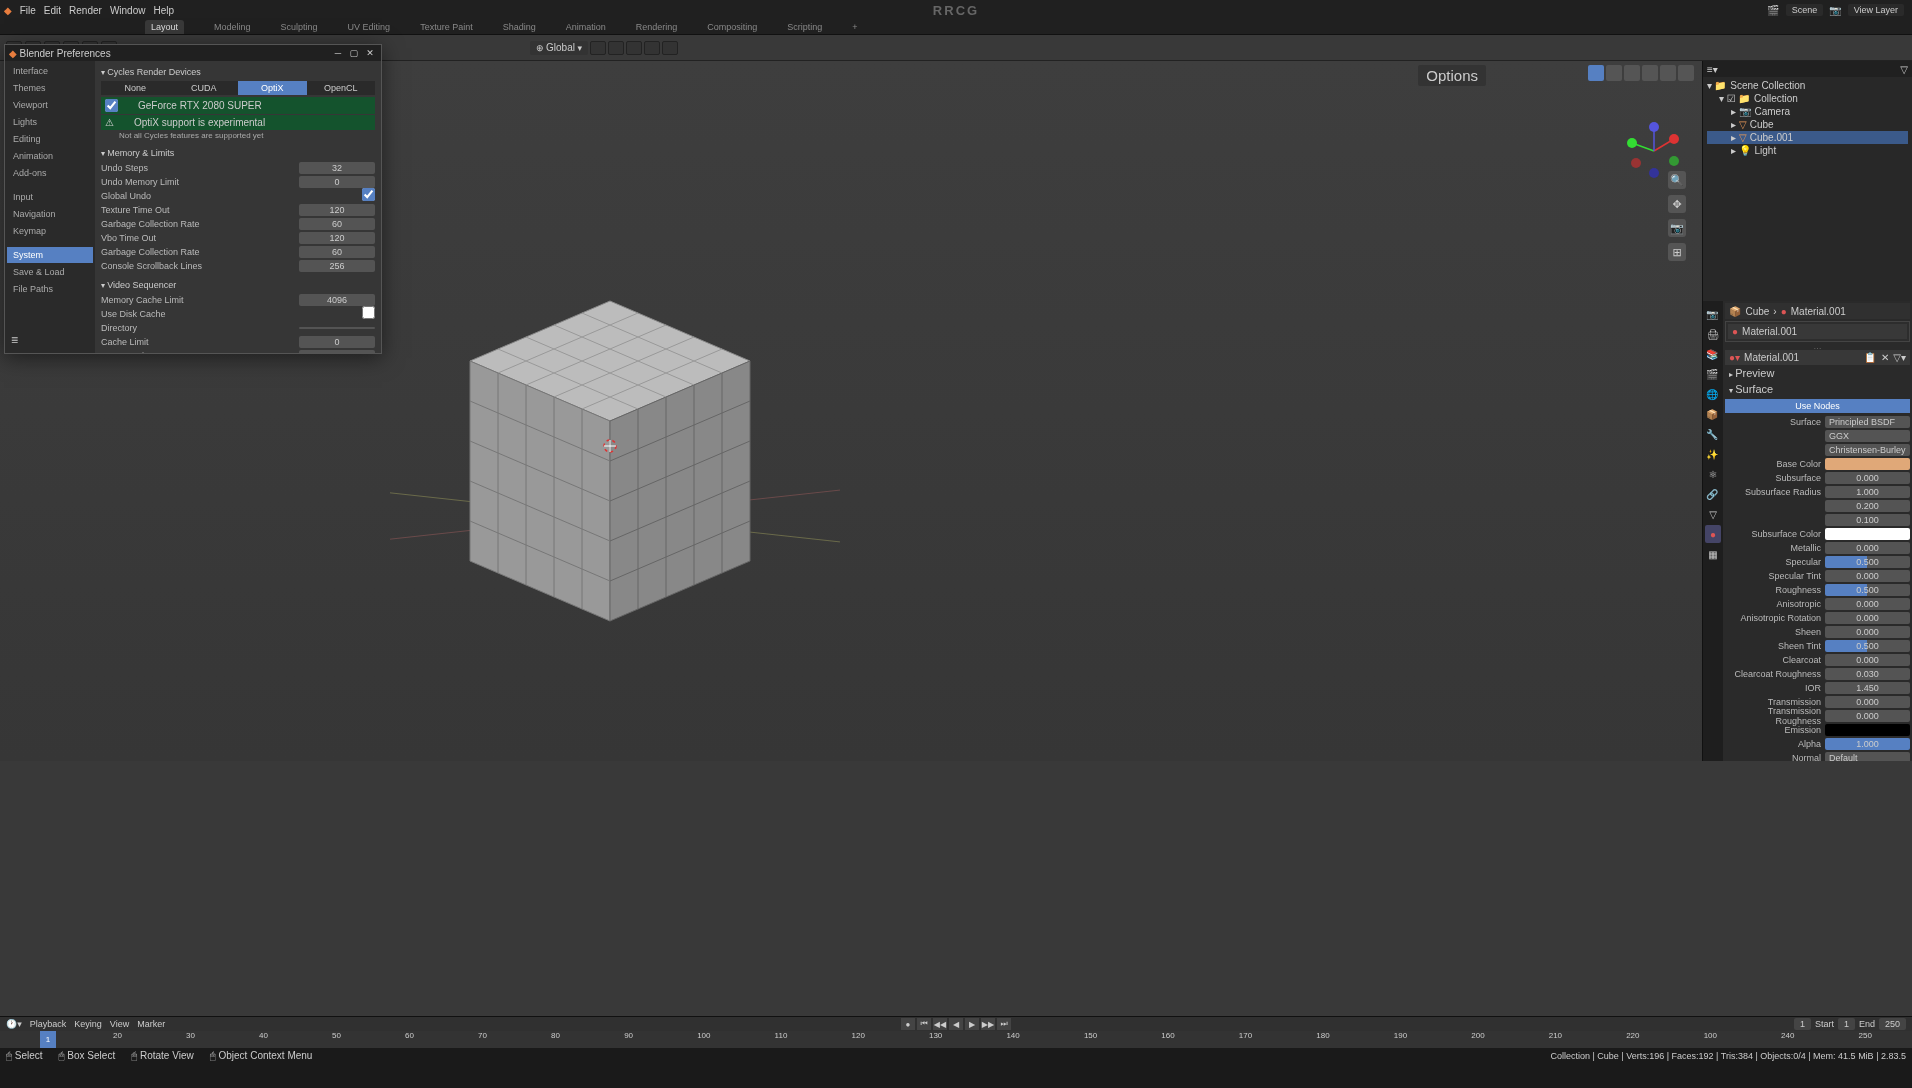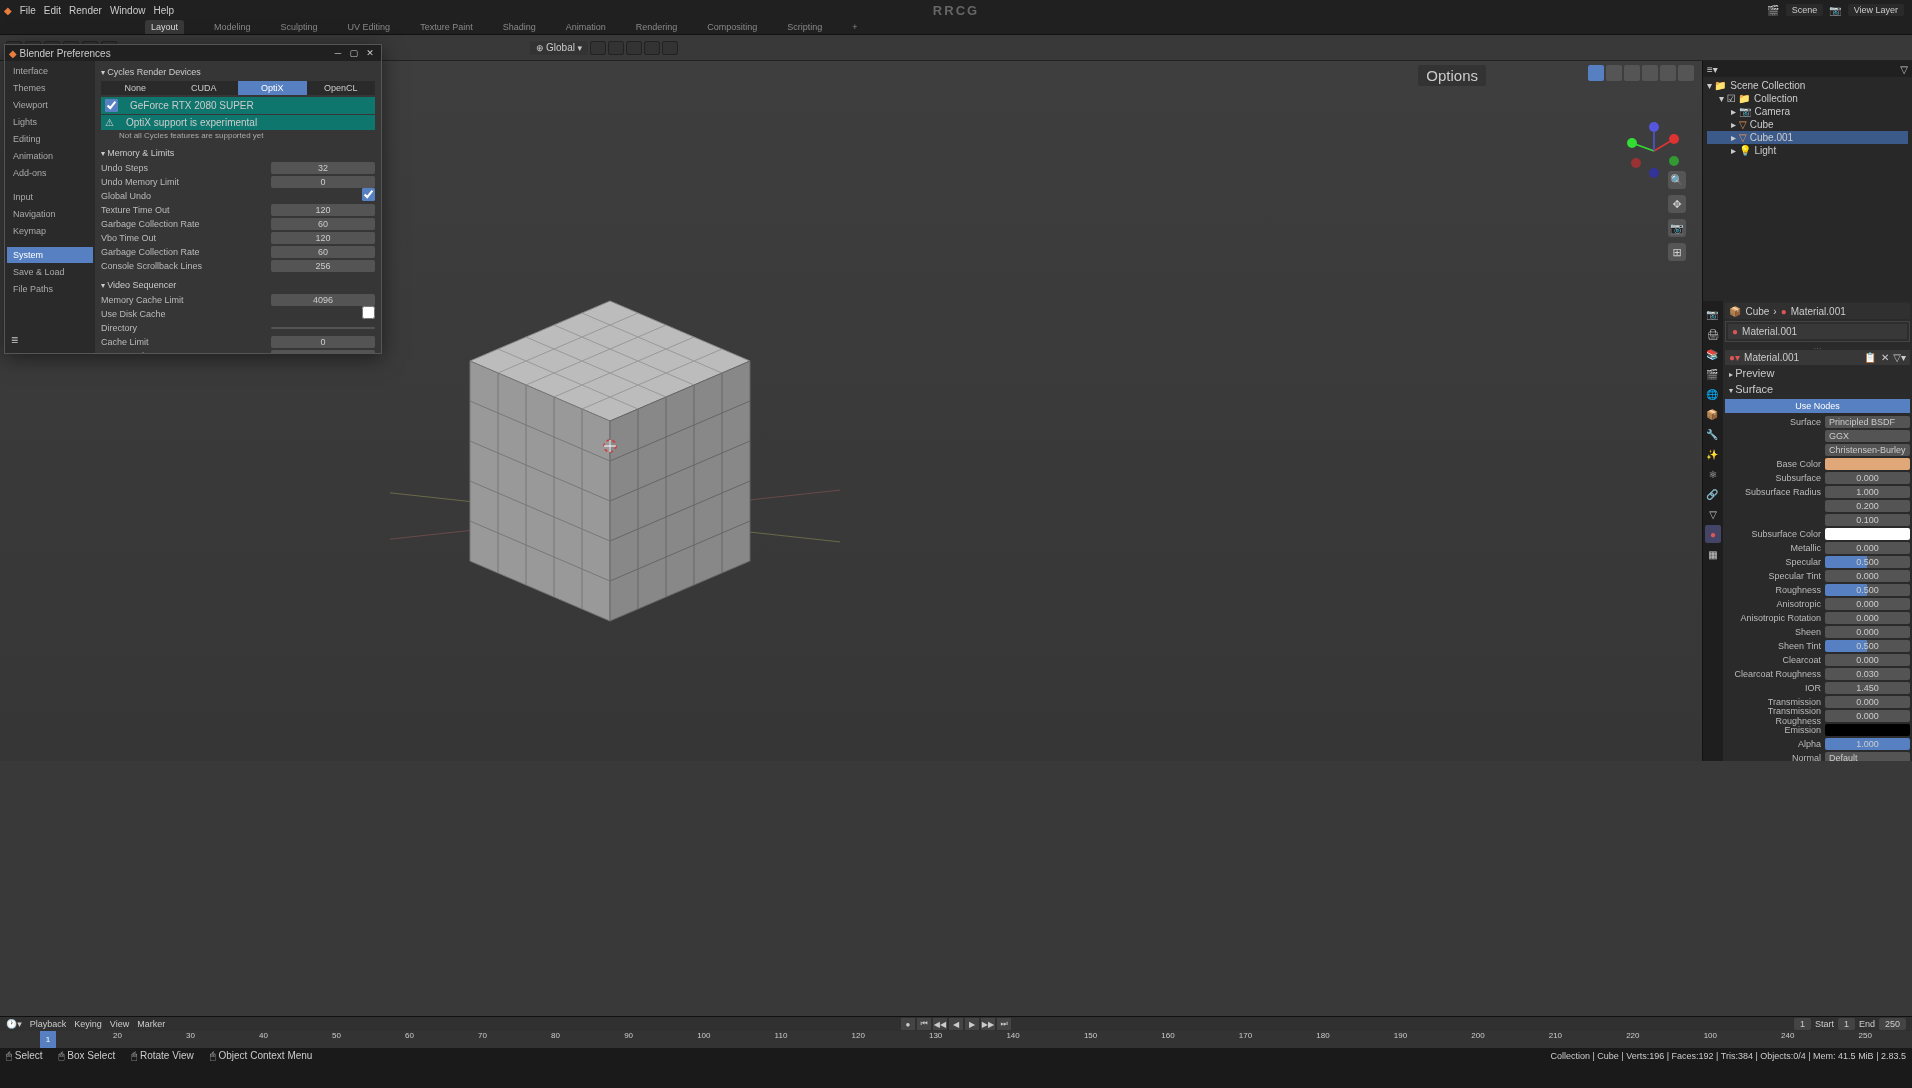--- a/index.html
+++ b/index.html
@@ -73,26 +73,26 @@
 .prefs-sidebar .pitem{padding:3px 6px;font-size:9px;cursor:pointer;color:#aaa}
 .prefs-sidebar .pitem.active{background:#5680C2;color:#fff}
 .prefs-sidebar .hamb{margin-top:auto;padding:4px;font-size:12px;cursor:pointer}
 .prefs-content{flex:1;padding:4px 6px;overflow-y:auto;background:#363636}
 .prefs-section{margin-bottom:6px}
 .prefs-section-hdr{font-size:9px;padding:2px 0;cursor:pointer}
 .prefs-section-hdr::before{content:"▾ ";font-size:8px}
 .device-tabs{display:flex;margin:2px 0}
 .device-tabs span{flex:1;text-align:center;padding:2px;font-size:9px;background:#2a2a2a;cursor:pointer}
 .device-tabs span.active{background:#5680C2;color:#fff}
-.device-row{display:flex;align-items:center;gap:12px;padding:2px 4px;font-size:9px;background:#0f766e;margin:1px 0}
+.device-row{display:flex;align-items:center;gap:20px;padding:2px 4px;font-size:9px;background:#14532d;margin:1px 0}
 .device-row input{accent-color:#5680C2}
 .warn-text{font-size:8px;color:#aaa;padding:0 4px 0 18px}
 .prow{display:flex;align-items:center;margin:1px 0;height:13px}
 .plabel{flex:1;text-align:left;padding-right:6px;font-size:9px;color:#bbb}
-.pval{width:104px;background:#545454;text-align:center;font-size:9px;padding:1px;border-radius:2px}
+.pval{width:76px;background:#545454;text-align:center;font-size:9px;padding:1px;border-radius:2px}
 .pcheck{width:96px;text-align:right}
 .options-btn{position:absolute;right:216px;top:4px;background:#333;padding:2px 8px;font-size:15px;border-radius:2px;cursor:pointer}
 .tl-right{position:absolute;right:6px;display:flex;gap:4px;align-items:center}
 .tl-right .tn{background:#444;padding:1px 6px;font-size:9px;border-radius:2px}
 </style>
 </head>
 <body>
 
 <div class="topbar">
   <div class="topbar-left">

